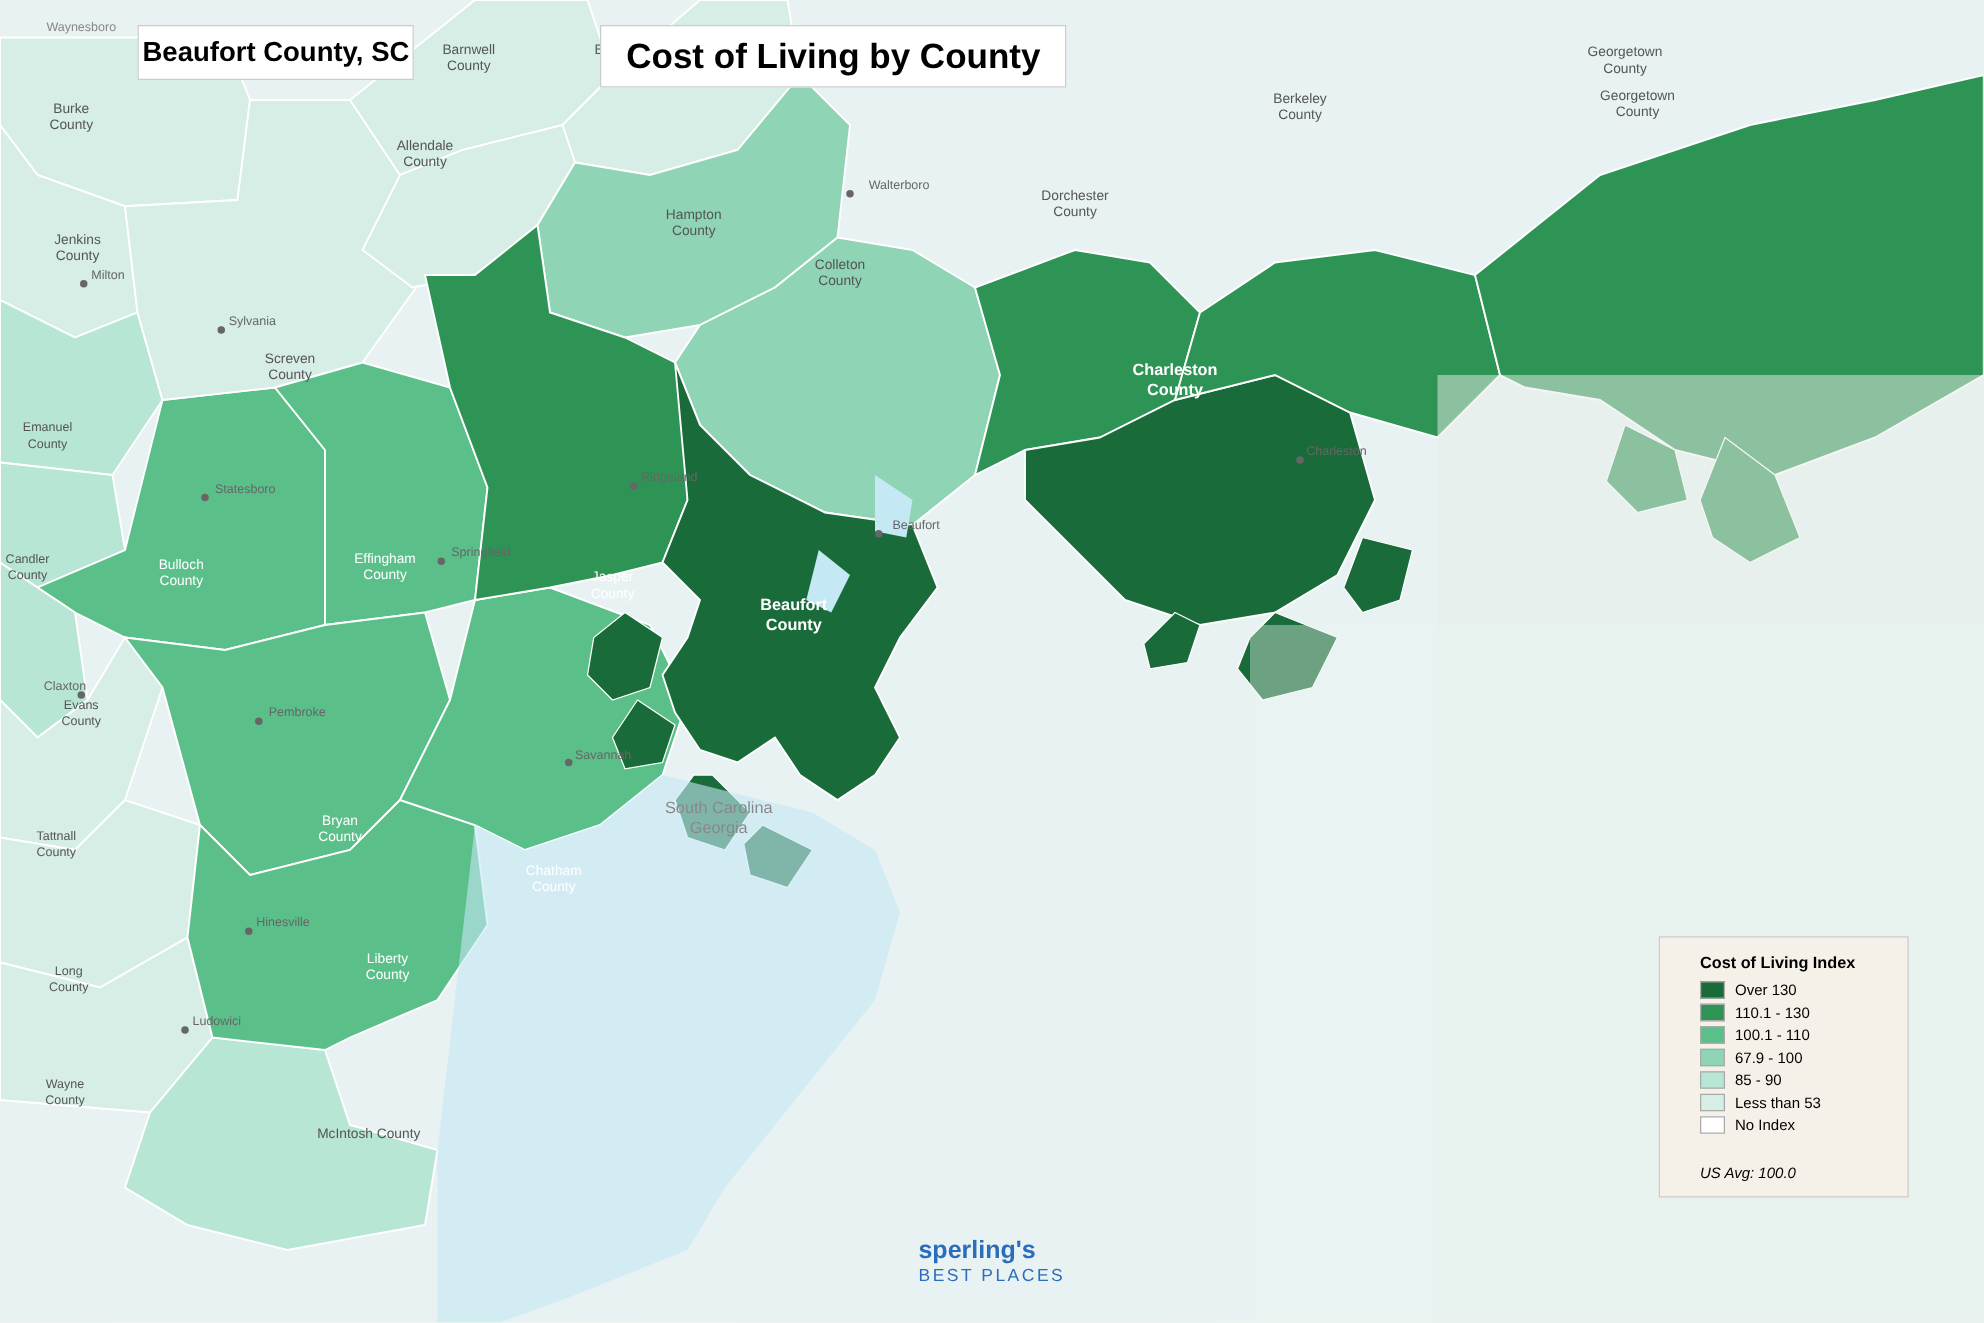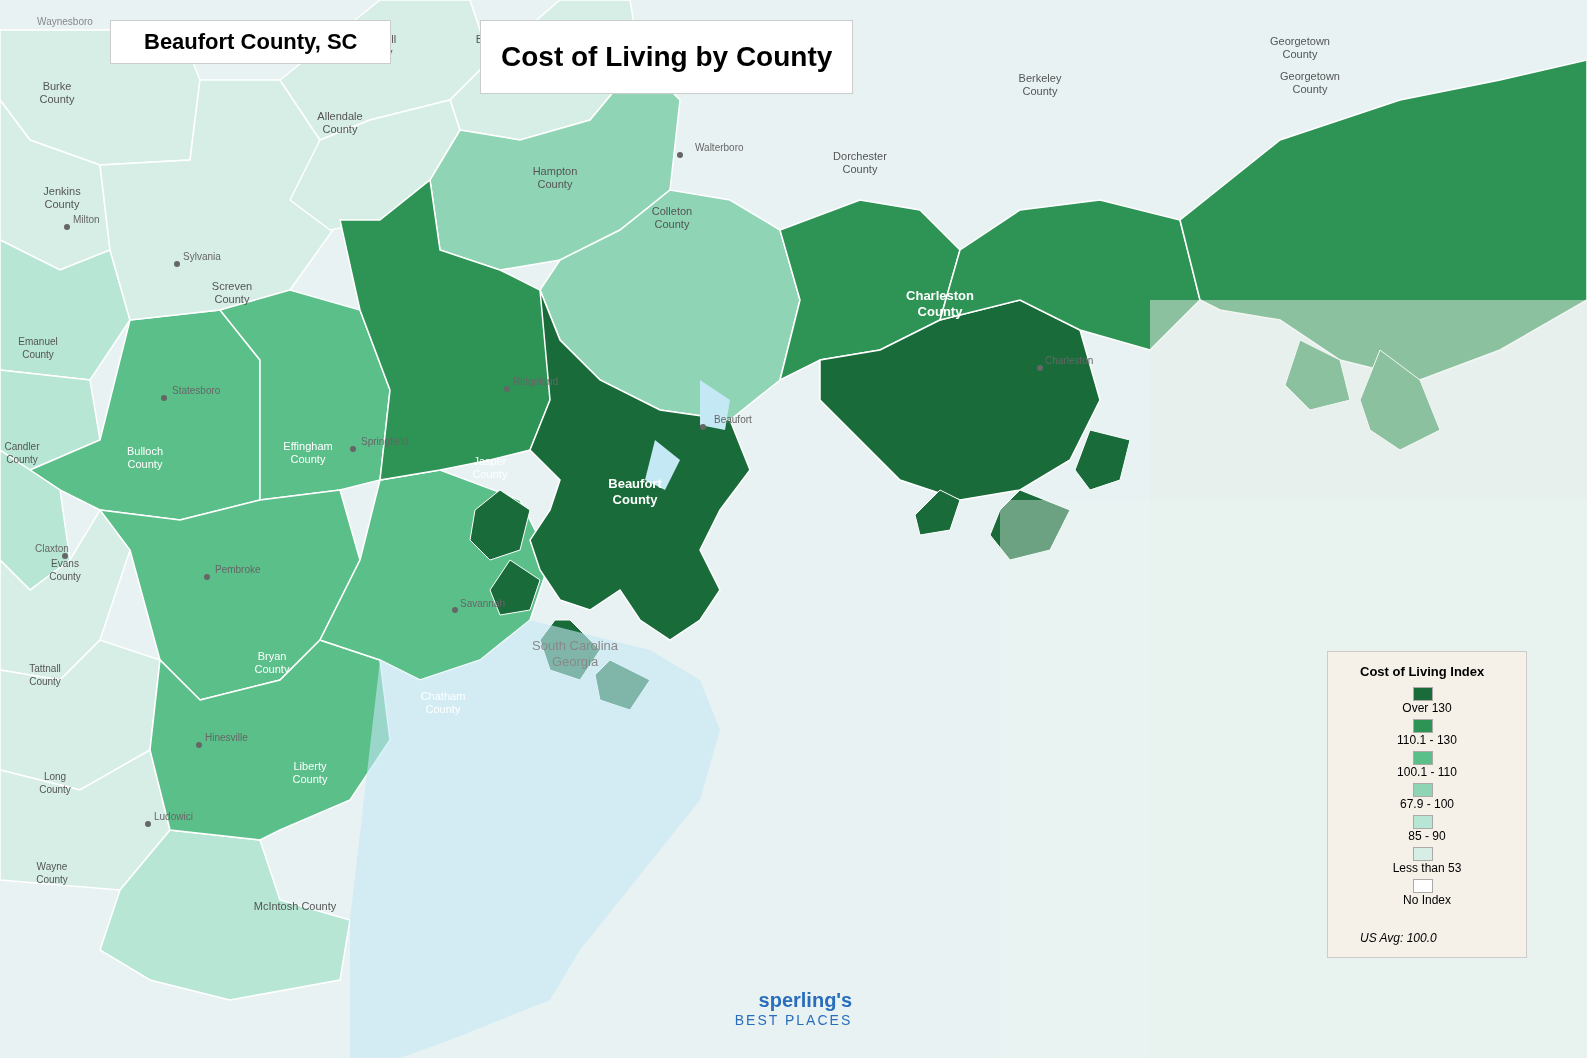--- a/index.html
+++ b/index.html
@@ -26,33 +26,33 @@
       top: 0;
       left: 0;
     }
 
     .title-box {
       position: absolute;
       top: 20px;
       left: 110px;
       background: white;
       border: 1px solid #ccc;
-      padding: 8px 33px;
+      padding: 8px 3px;
       font-size: 22px;
       font-weight: bold;
       z-index: 10;
     }
 
     .map-title {
       position: absolute;
       top: 20px;
       left: 480px;
       background: white;
       border: 1px solid #ccc;
-      padding: 20px 20px;
+      padding: 8px 20px;
       font-size: 28px;
       font-weight: bold;
       z-index: 10;
     }
 
     .legend {
       position: absolute;
       bottom: 100px;
       right: 60px;
       background: #f5f0e8;
@@ -66,21 +66,20 @@
       font-size: 13px;
       font-weight: bold;
       margin-bottom: 8px;
     }
 
     .legend-item {
       display: flex;
       align-items: center;
       margin-bottom: 4px;
       font-size: 12px;
-      flex-direction: column;
     }
 
     .legend-swatch {
       width: 20px;
       height: 14px;
       margin-right: 8px;
       border: 1px solid #aaa;
       flex-shrink: 0;
     }
 
@@ -88,21 +87,21 @@
       font-size: 12px;
       margin-top: 24px;
       font-style: italic;
     }
 
     .branding {
       position: absolute;
       bottom: 30px;
       left: 50%;
       transform: translateX(-50%);
-      text-align: right;
+      text-align: left;
       z-index: 10;
     }
 
     .branding-name {
       font-size: 20px;
       color: #2a6ebb;
       font-weight: bold;
     }
 
     .branding-sub {

